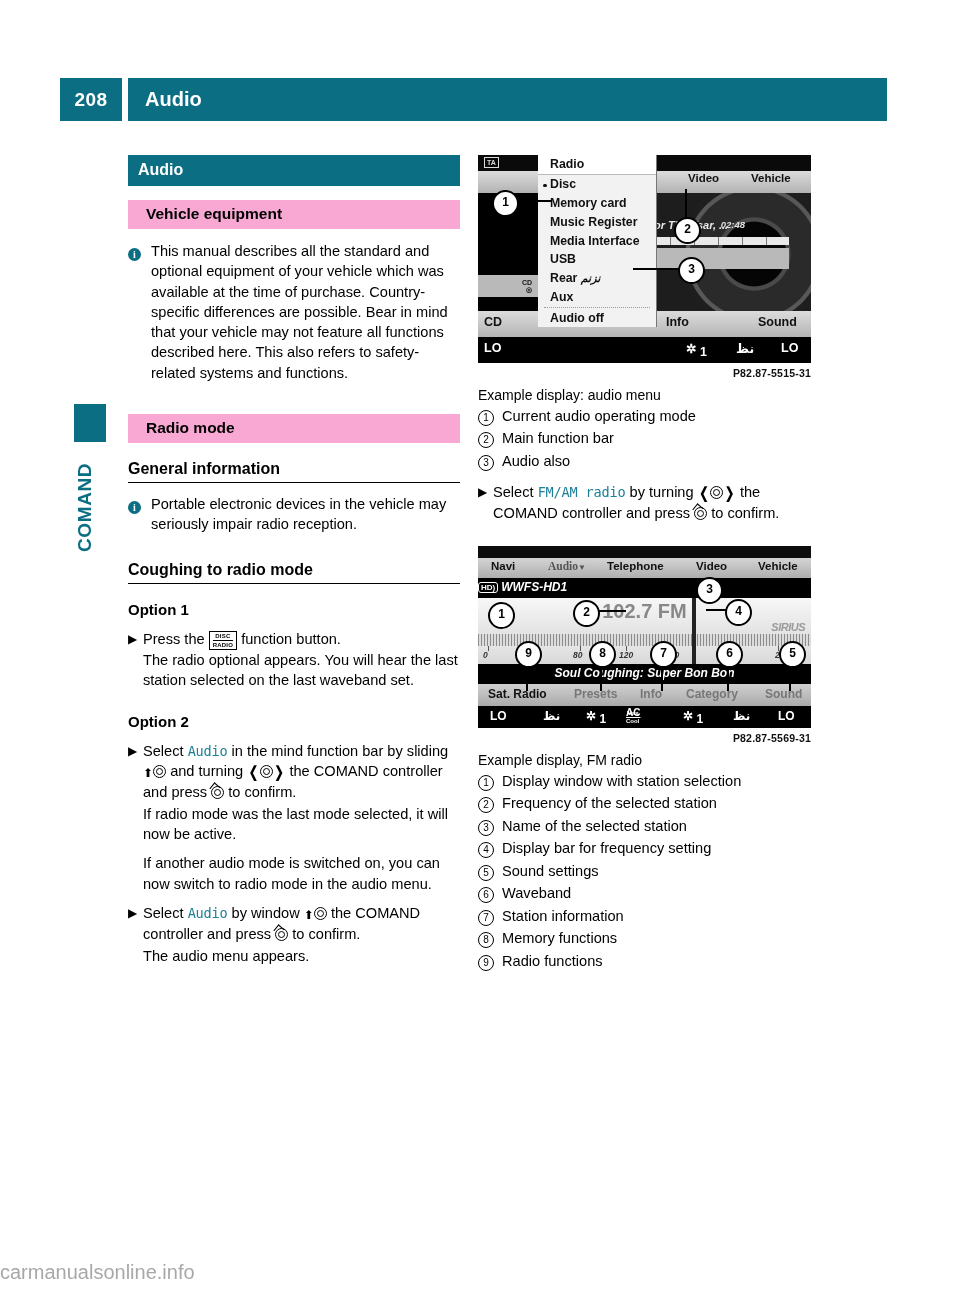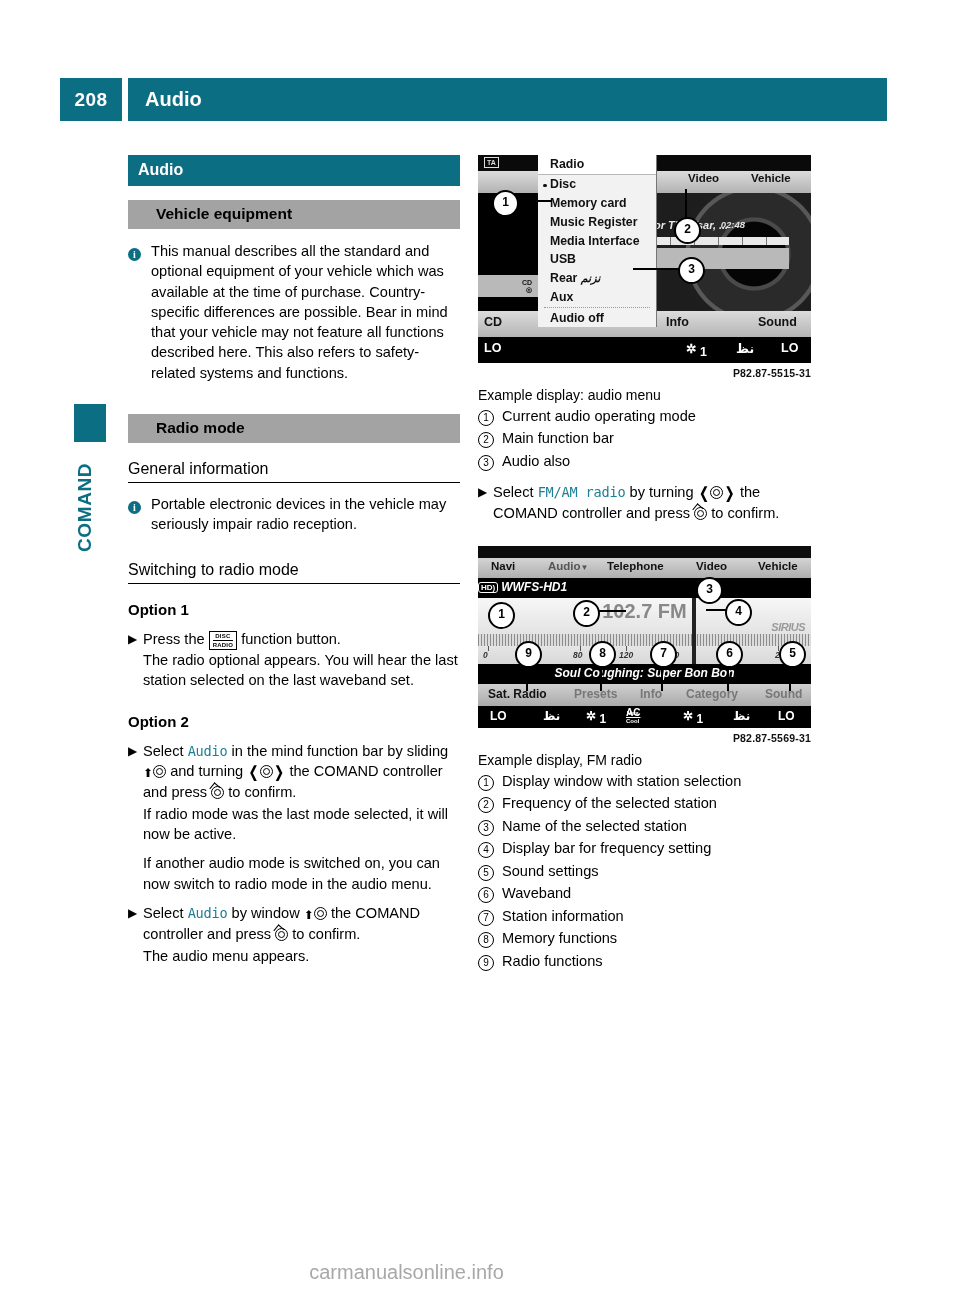--- a/index.html
+++ b/index.html
@@ -17,23 +17,23 @@
   .rail-text{position:absolute;left:74px;top:432px;width:32px;height:150px;color:#0b6e82;
              font-weight:bold;font-size:19px;letter-spacing:.6px;
              writing-mode:vertical-rl;transform:rotate(180deg);display:flex;align-items:flex-start;justify-content:center;}
 
   
   .col-l{position:absolute;left:128px;top:155px;width:332px;}
   .col-r{position:absolute;left:478px;top:155px;width:333px;}
 
   
   .banner-teal{background:#0b6e82;color:#fff;font-weight:bold;font-size:16px;padding:6px 0 7px 10px;margin-bottom:14px;}
-  .banner-grey{background:#a3a3a3;color:#000;font-weight:bold;font-size:15.5px;padding:5px 0 6px 28px;}
-
-  h3.sect{font-size:16px;font-weight:normal;margin:0;padding:0 0 4px 0;border-bottom:1.4px solid #000;}
+  .banner-grey{background:#f9a8d4;color:#000;font-weight:bold;font-size:15.5px;padding:5px 0 6px 18px;}
+
+  h3.sect{font-size:16px;font-weight:bold;margin:0;padding:0 0 4px 0;border-bottom:1.4px solid #000;}
 
   p.body{font-size:14.6px;line-height:20.3px;margin:0;}
 
   
   .note{display:flex;gap:0;align-items:flex-start;}
   .note .ico{flex:0 0 auto;width:18px;margin-right:5px;padding-top:2px;}
   .note .txt{flex:1;font-size:14.6px;line-height:20.3px;}
   .iicon{display:inline-block;width:13px;height:13px;border-radius:50%;background:#0b6e82;color:#fff;
          font-size:10px;font-weight:bold;line-height:13px;text-align:center;font-family:"Liberation Serif",serif;vertical-align:-1px;}
 
@@ -104,21 +104,21 @@
 
   .cal{position:absolute;width:23px;height:23px;border:2px solid #000;border-radius:50%;background:#fff;
        font-size:12px;font-weight:bold;line-height:20px;text-align:center;z-index:40;}
   .ldr{position:absolute;background:#000;z-index:35;}
 
   
   .f2{height:182px;}
   .f2 .top{position:absolute;left:0;top:0;width:100%;height:12px;background:#0d0d0d;}
   .f2 .mfbar{position:absolute;left:0;top:12px;width:100%;height:20px;background:linear-gradient(#d4d4d4,#aeaeae);}
   .f2 .mf{position:absolute;top:2px;font-size:11.5px;font-weight:bold;color:#111;}
-  .f2 .mf.act{color:#555;}
+  .f2 .mf.act{color:#555;font-family:Liberation Serif, serif;}
   .f2 .namebar{position:absolute;left:0;top:32px;width:100%;height:20px;background:#000;color:#fff;}
   .f2 .stname{position:absolute;left:0;right:0;top:2px;text-align:left;font-size:12px;font-weight:bold;font-style:italic;}
   .f2 .hd{display:inline-block;border:1.2px solid #fff;border-radius:3px;font-size:8px;padding:0 2px;
       font-style:normal;vertical-align:1px;margin-right:3px;font-weight:bold;}
   .f2 .freqzone{position:absolute;left:0;top:52px;width:100%;height:36px;
      background:linear-gradient(#f7f7f7,#e3e3e3);}
   .f2 .freq{position:absolute;left:0;right:0;top:2px;text-align:center;font-size:20px;font-weight:bold;color:#888;}
   .f2 .sirius{position:absolute;right:6px;bottom:1px;font-size:11px;font-weight:bold;color:#9a9a9a;letter-spacing:-.5px;font-style:italic;}
   .f2 .scale{position:absolute;left:0;top:88px;width:100%;height:30px;background:linear-gradient(#eee,#d8d8d8);}
   .f2 .hash{position:absolute;left:0;top:0;width:100%;height:12px;
@@ -130,21 +130,21 @@
   .f2 .infotxt{position:absolute;left:0;right:0;top:2px;text-align:center;font-size:12px;font-weight:bold;font-style:italic;}
   .f2 .fnbar{position:absolute;left:0;top:138px;width:100%;height:22px;background:linear-gradient(#d0d0d0,#aaa);}
   .f2 .fnbar span{position:absolute;top:3px;font-size:12px;font-weight:bold;color:#111;}
   .f2 .fnbar span.dim{color:#777;}
   .f2 .statbar{position:absolute;left:0;bottom:0;width:100%;height:22px;background:#000;color:#fff;}
   .f2 .statbar span{position:absolute;top:3px;font-size:12px;font-weight:bold;text-align:center;}
 
   .seat{font-family:"DejaVu Sans",sans-serif;font-size:13px;}
 
   
-  .wm{position:absolute;left:0;bottom:18px;width:813px;text-align:center;color:#a8a8a8;font-size:20px;}
+  .wm{position:absolute;left:0;bottom:18px;width:813px;color:#a8a8a8;font-size:20px;}
 </style>
 </head>
 <body>
 
 <div class="hdr">
   <div class="hdr-num">208</div>
   <div class="hdr-bar">Audio</div>
 </div>
 
 <div class="rail-block"></div>
@@ -163,21 +163,21 @@
 
   <div class="banner-grey" style="margin-top:31px;">Radio mode</div>
 
   <h3 class="sect" style="margin-top:17px;">General information</h3>
 
   <div class="note" style="margin-top:11px;">
     <div class="ico"><span class="iicon">i</span></div>
     <div class="txt">Portable electronic devices in the vehicle may seriously impair radio reception.</div>
   </div>
 
-  <h3 class="sect" style="margin-top:26px;">Switching to radio mode</h3>
+  <h3 class="sect" style="margin-top:26px;">Coughing to radio mode</h3>
 
   <p class="body" style="margin-top:16px;font-weight:bold;font-size:15px;">Option 1</p>
 
   <div class="step">
     <div class="mk">▶</div>
     <div class="bd">
       <span>Press the</span>
       <span class="btnkey">
         <span>DISC</span>
         <span class="b2">RADIO</span>

